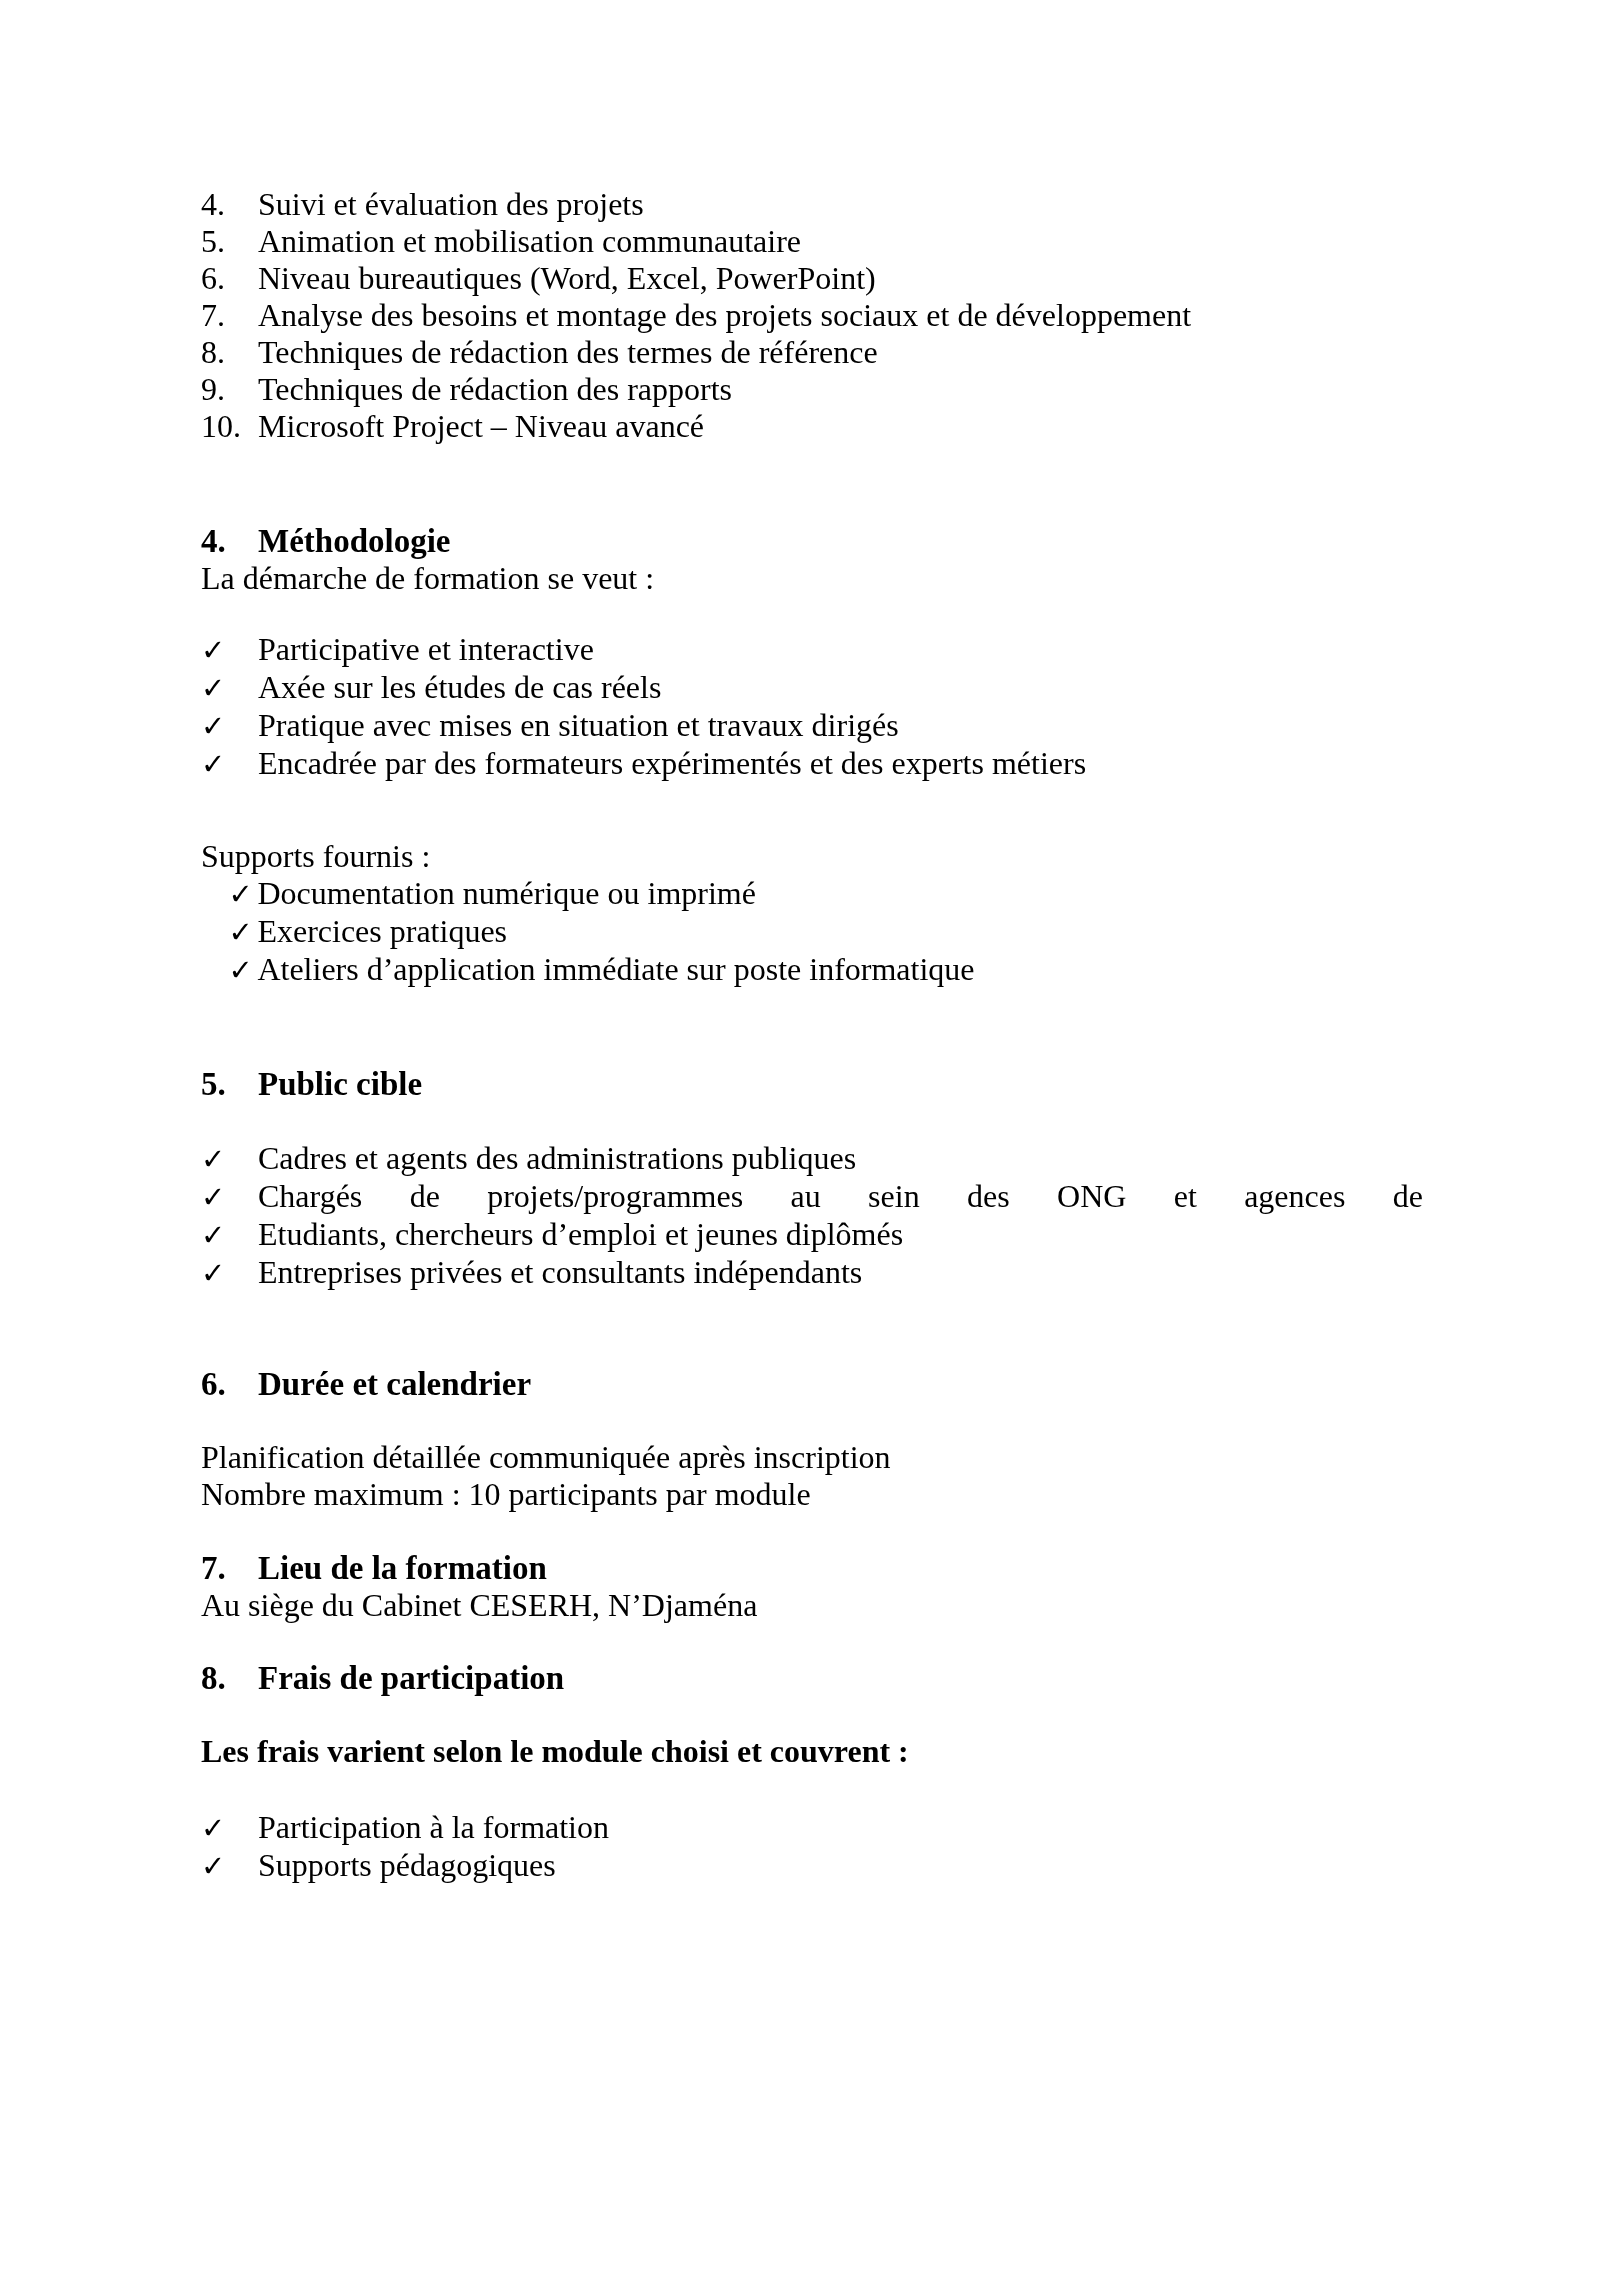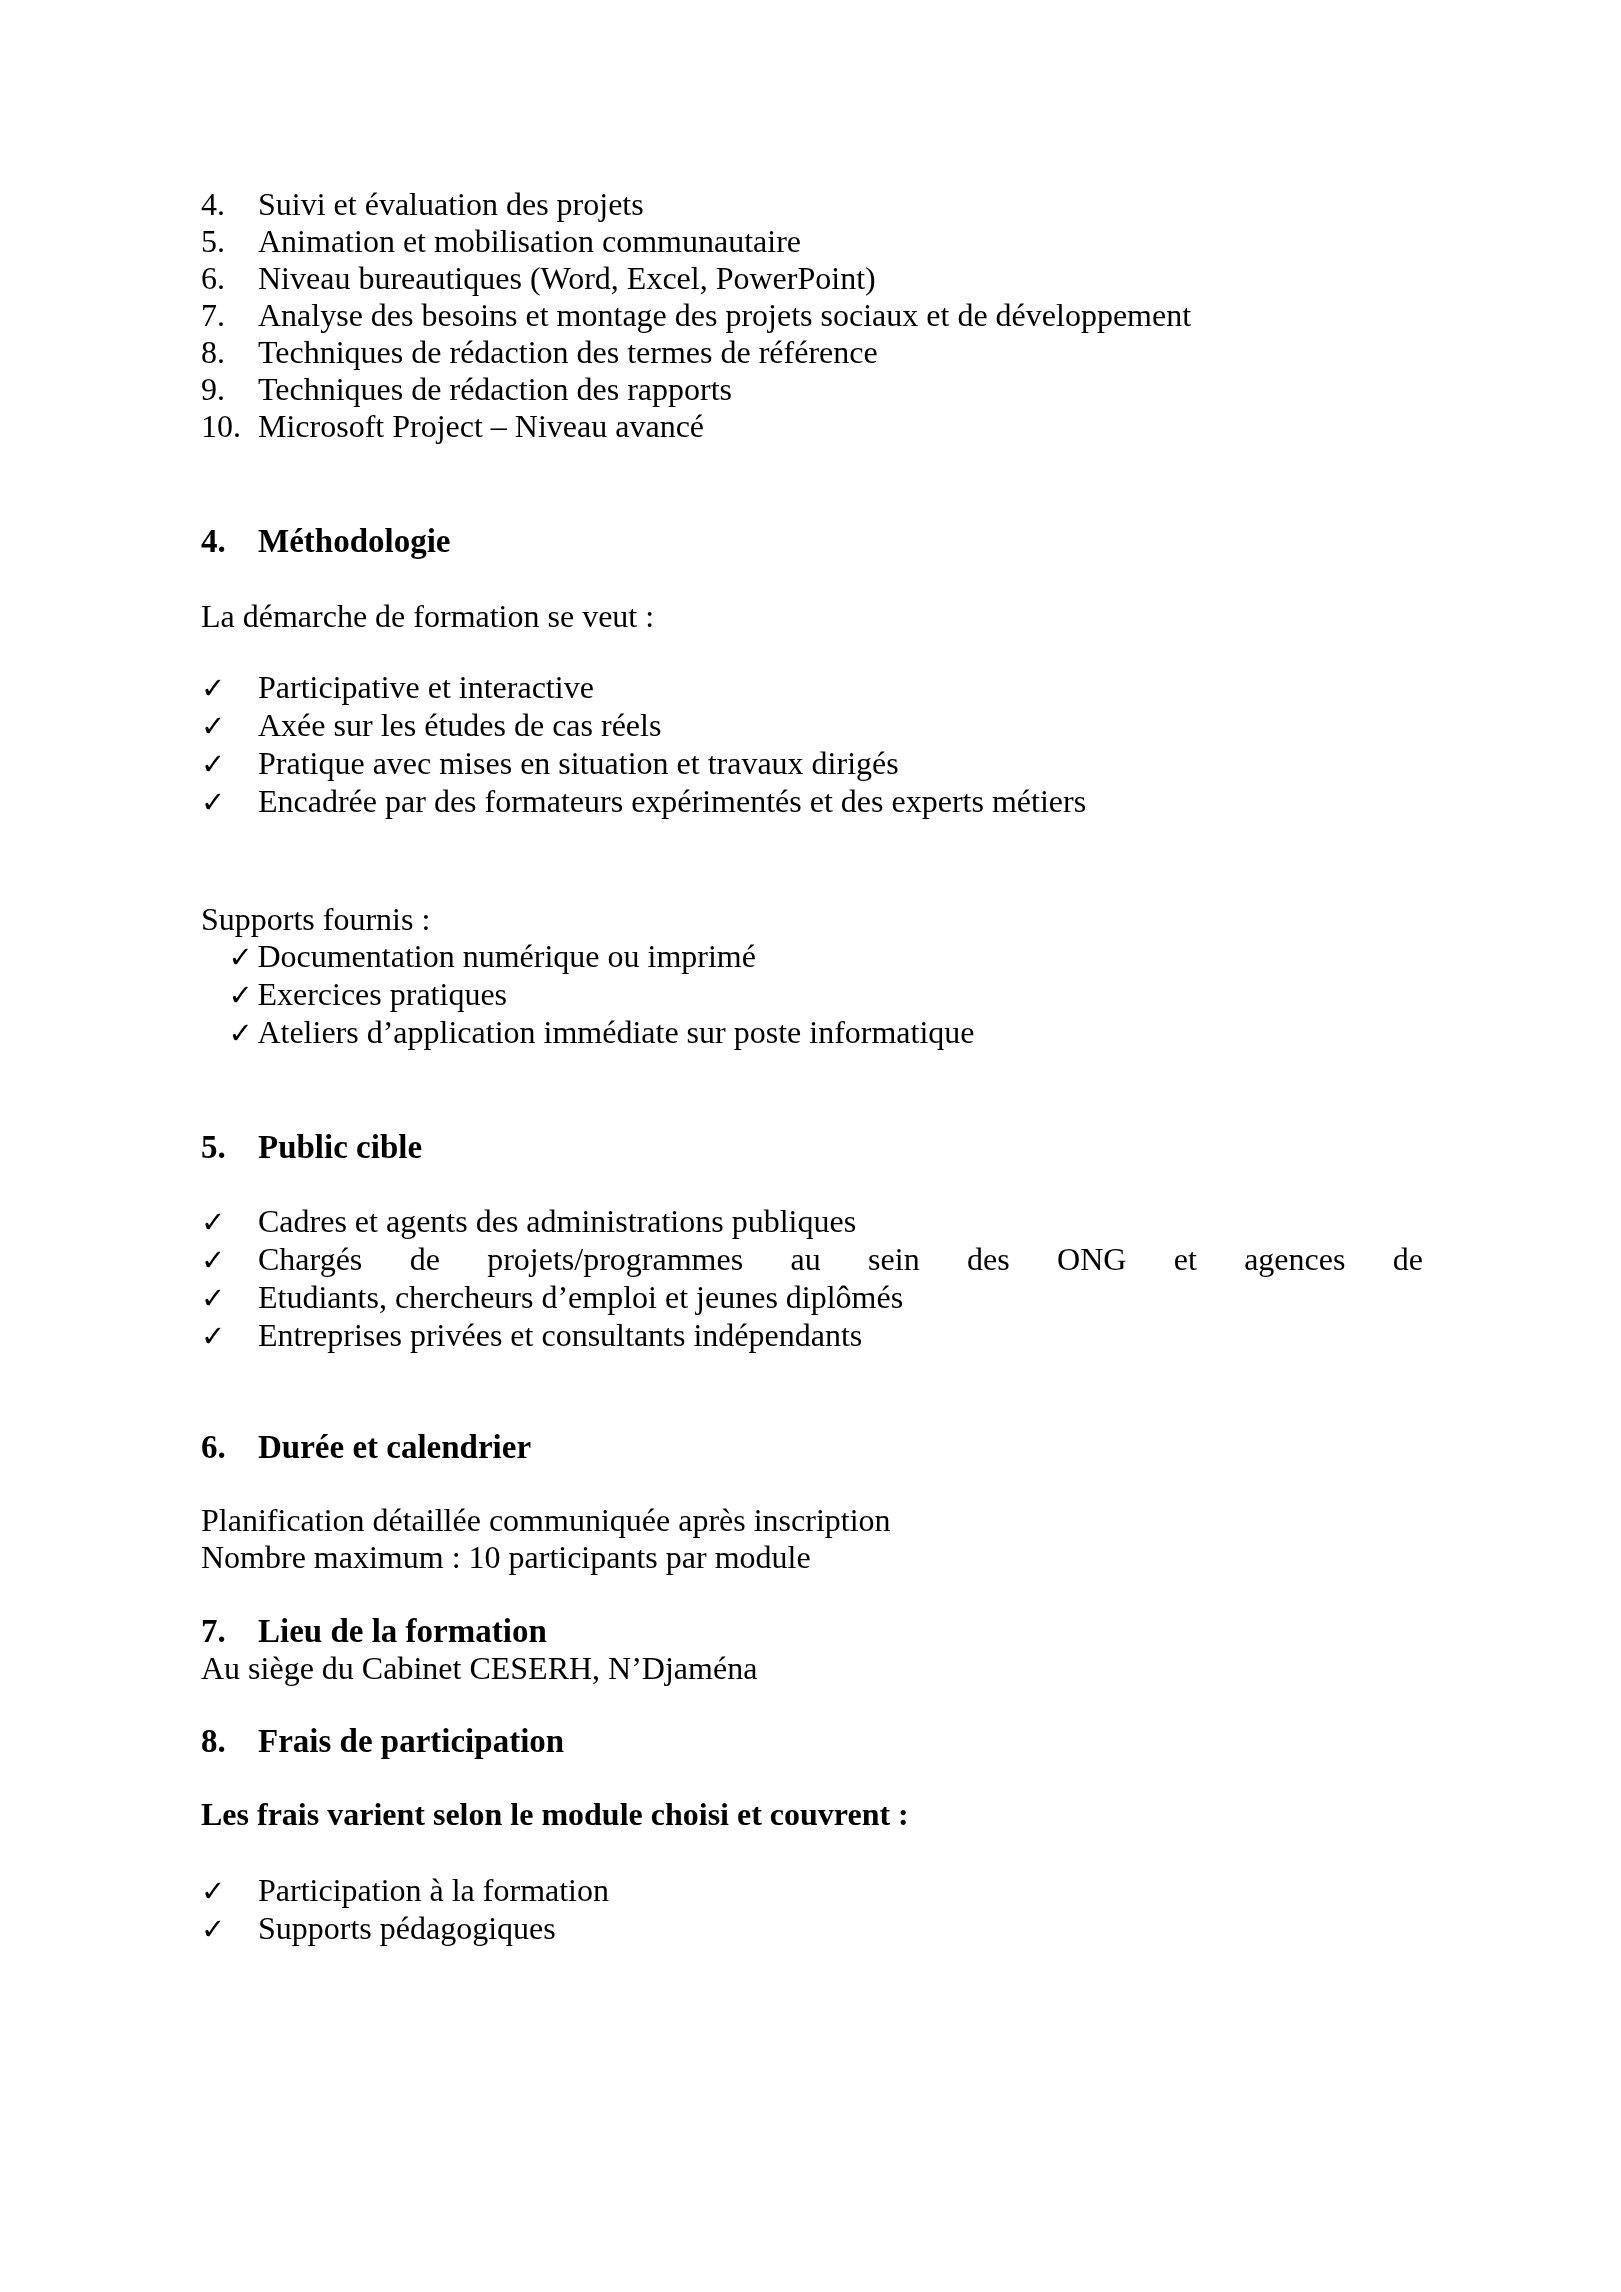--- a/index.html
+++ b/index.html
@@ -52,23 +52,23 @@
   }
   .justified .txt {
     text-align: justify;
     text-align-last: justify;
   }
   .cont-line {
     
   }
   
   .gap-h4      { margin-top: 78px; }
-  .gap-intro   { margin-top: 38px; }
+  .gap-intro   { }
   .gap-checks  { margin-top: 34px; }
-  .gap-supports{ margin-top: 80px; }
+  .gap-supports{ margin-top: 55px; }
   .gap-h5      { margin-top: 77px; }
   .gap-pub     { margin-top: 37px; }
   .gap-h6      { margin-top: 74px; }
   .gap-lines   { margin-top: 36px; }
   .gap-h7      { margin-top: 37px; }
   .gap-lieu    { }
   .gap-h8      { margin-top: 36px; }
   .gap-frais   { margin-top: 36px; font-weight: bold; }
   .gap-fchecks { margin-top: 39px; }
 </style>

